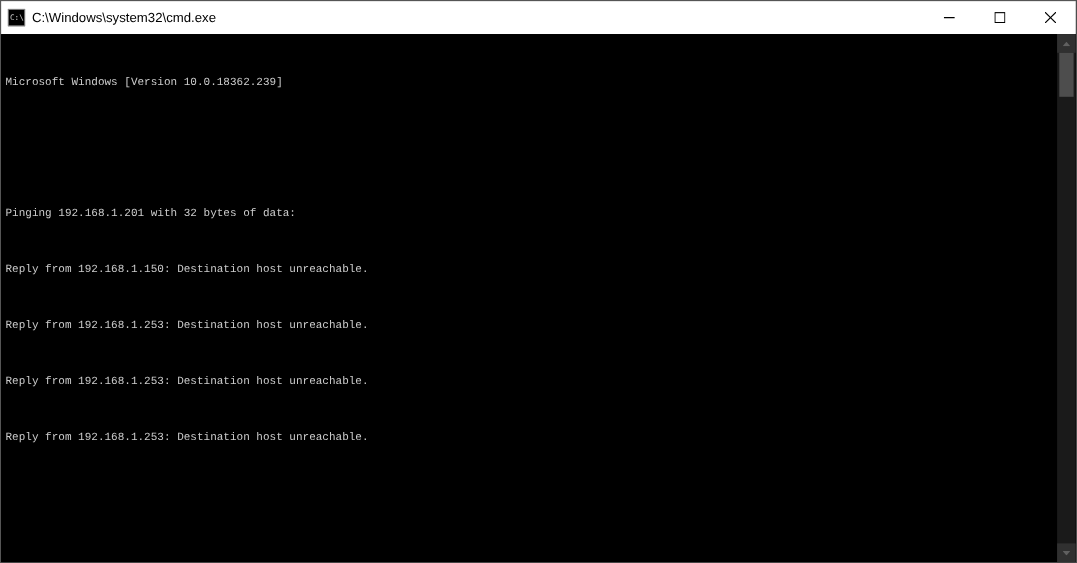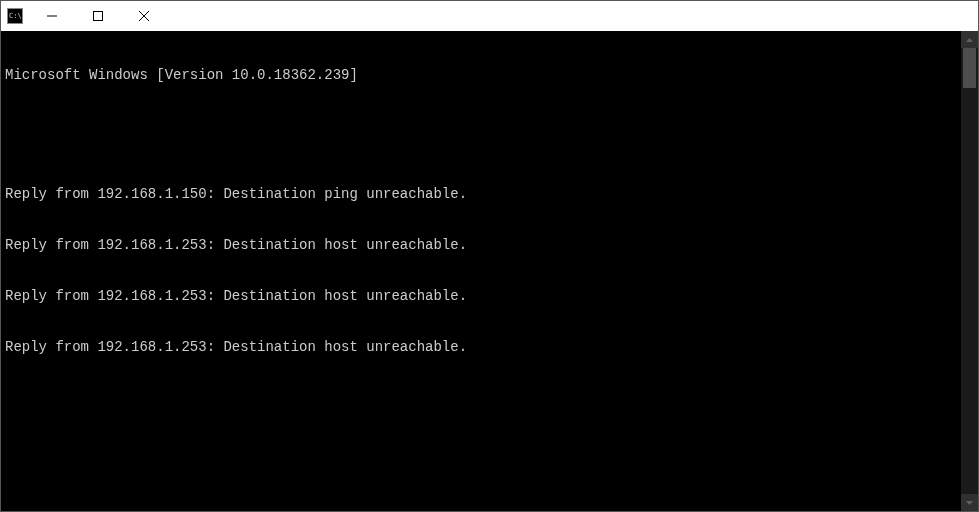--- a/index.html
+++ b/index.html
@@ -65,21 +65,21 @@
     .terminal-area {
       flex: 1;
       display: flex;
       background: #000000;
       overflow: hidden;
     }
     .terminal-content {
       flex: 1;
       padding: 2px 4px;
       font-family: Consolas, "Courier New", monospace;
-      font-size: 14px;
+      font-size: 10px;
       line-height: 17px;
       color: #cccccc;
       white-space: pre;
       overflow: hidden;
     }
     .terminal-content div {
       white-space: pre;
     }
     @keyframes blink {
       50% { opacity: 0; }
@@ -119,20 +119,21 @@
 
 <div class="window">
   <div class="titlebar">
     <span class="titlebar-icon">
       <svg viewBox="0 0 16 16">
         <rect x="0" y="0" width="16" height="16" fill="#000"></rect>
         <rect x="0.5" y="0.5" width="15" height="15" fill="none" stroke="#888" stroke-width="1"></rect>
         <text x="2" y="10" font-size="7" fill="#ccc" font-family="monospace">C:\</text>
       </svg>
     </span>
+    <span class="titlebar-title">C:\Windows\system32\cmd.exe</span>
     <div class="titlebar-controls">
       <div class="titlebar-btn">
         <svg width="10" height="10" viewBox="0 0 10 10">
             <line x1="0" y1="5" x2="10" y2="5" stroke="#000" stroke-width="1"></line>
           </svg>
       </div>
       <div class="titlebar-btn">
         <svg width="10" height="10" viewBox="0 0 10 10">
             <rect x="0.5" y="0.5" width="9" height="9" fill="none" stroke="#000" stroke-width="1"></rect>
           </svg>
@@ -143,21 +144,22 @@
             <line x1="10" y1="0" x2="0" y2="10" stroke="#000" stroke-width="1"></line>
           </svg>
       </div>
     </div>
   </div>
   <div class="terminal-area">
     <div class="terminal-content">
       <div>Microsoft Windows [Version 10.0.18362.239]</div>
       <div></div>
       <div></div>
-      <div>Reply from 192.168.1.150: Destination ping unreachable.</div>
+      <div>Pinging 192.168.1.201 with 32 bytes of data:</div>
+      <div>Reply from 192.168.1.150: Destination host unreachable.</div>
       <div>Reply from 192.168.1.253: Destination host unreachable.</div>
       <div>Reply from 192.168.1.253: Destination host unreachable.</div>
       <div>Reply from 192.168.1.253: Destination host unreachable.</div>
       <div></div>
       
       
       <div></div>
       
     </div>
     <div class="scrollbar">

